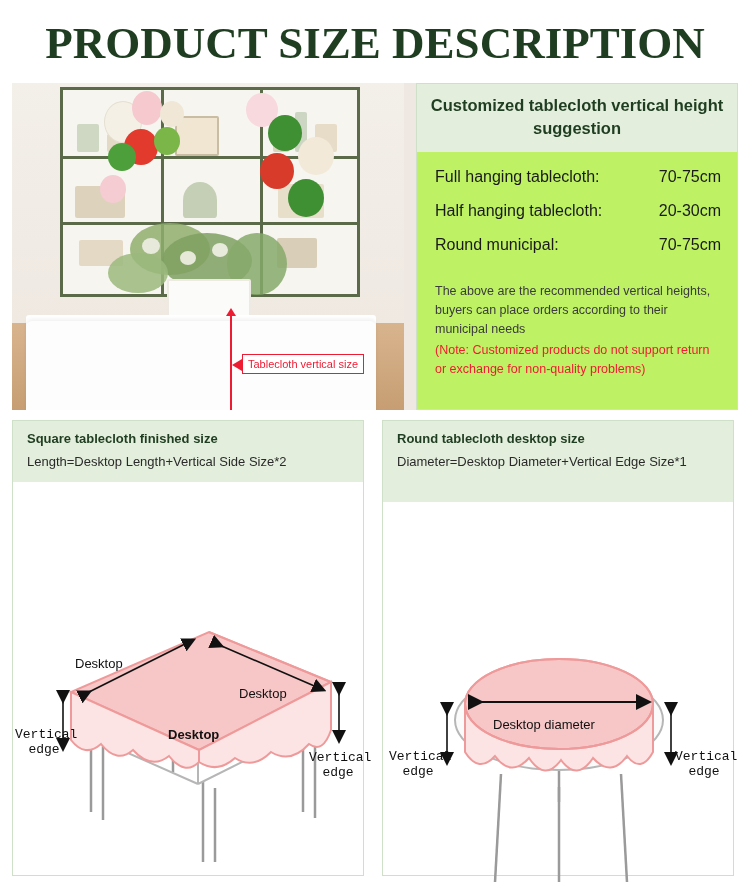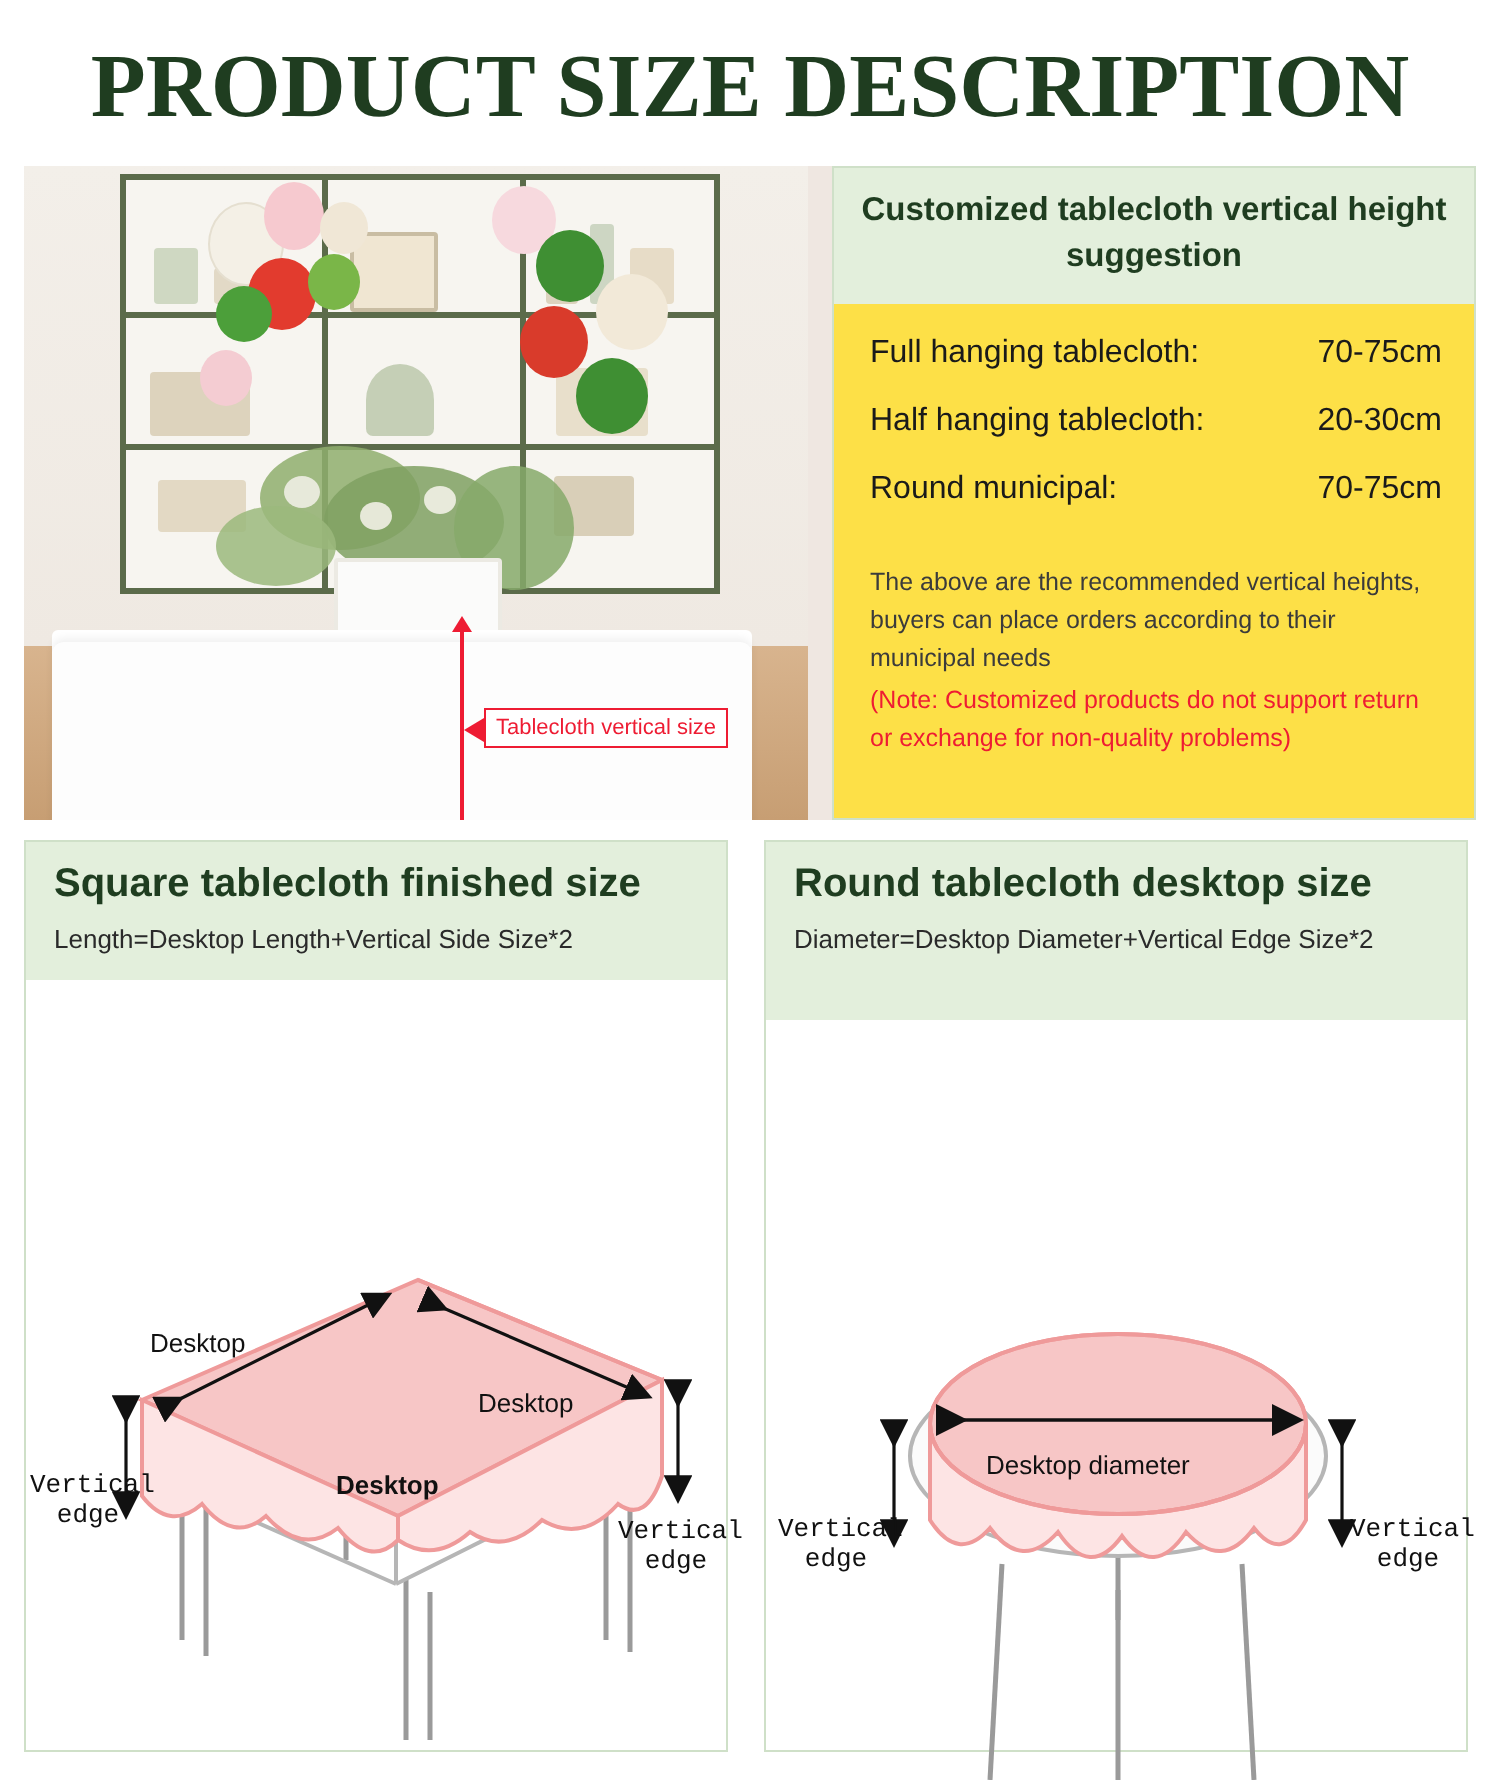--- a/index.html
+++ b/index.html
@@ -158,21 +158,21 @@
 
   
   .info-panel {
     position: absolute;
     left: 404px;
     top: 0;
     width: 322px;
     height: 327px;
     border: 1px solid #cfe0c8;
     box-sizing: border-box;
-    background: #fde047;
+    background: #bef264;
   }
   .info-head {
     background: #e3efdc;
     padding: 10px 8px 12px 8px;
     text-align: center;
     color: #1f3d20;
     font-size: 16.5px;
     font-weight: bold;
     line-height: 23px;
   }
@@ -220,21 +220,21 @@
     background: #ffffff;
   }
   .panel.left { left: 0; }
   .panel.right { left: 370px; }
   .panel-head {
     background: #e3efdc;
     padding: 10px 10px 10px 14px;
   }
   .panel-title {
     color: #1f3d20;
-    font-size: 20px;
+    font-size: 13px;
     font-weight: bold;
     margin-bottom: 6px;
   }
   .panel-formula {
     color: #2a2a2a;
     font-size: 13px;
     line-height: 20px;
   }
   .panel-body {
     position: relative;
@@ -397,21 +397,21 @@
         <div class="dlabel" style="left:226px;top:204px;">Desktop</div>
         <div class="dlabel" style="left:155px;top:245px;font-weight:bold;">Desktop</div>
         <div class="dlabel two-line" style="left:2px;top:245px;">Vertical edge</div>
         <div class="dlabel two-line" style="left:296px;top:268px;">Vertical edge</div>
       </div>
     </div>
 
     <div class="panel right">
       <div class="panel-head">
         <div class="panel-title">Round tablecloth desktop size</div>
-        <div class="panel-formula">Diameter=Desktop Diameter+Vertical Edge Size*2</div>
+        <div class="panel-formula">Diameter=Desktop Diameter+Vertical Edge Size*1</div>
         <div class="panel-formula" style="height:20px;"></div>
       </div>
       <div class="panel-body">
         <svg width="350" height="380" viewBox="0 0 350 380">
 
           <g stroke="#9a9a9a" stroke-width="2.5" fill="none">
             <line x1="118" y1="272" x2="112" y2="380"></line>
             <line x1="176" y1="285" x2="176" y2="392"></line>
             <line x1="238" y1="272" x2="244" y2="380"></line>
             <line x1="176" y1="250" x2="176" y2="300"></line>

